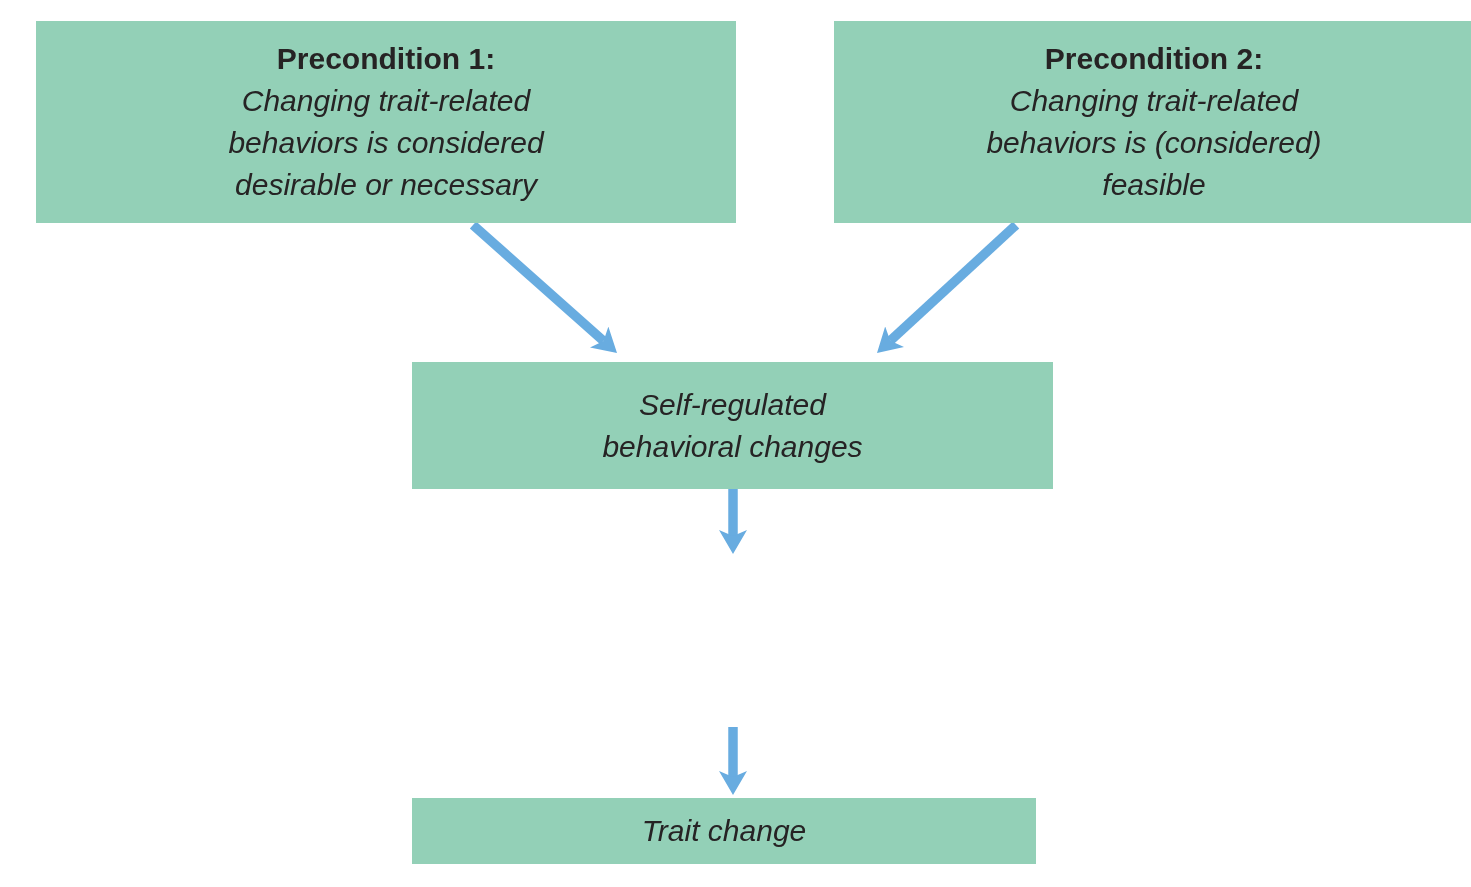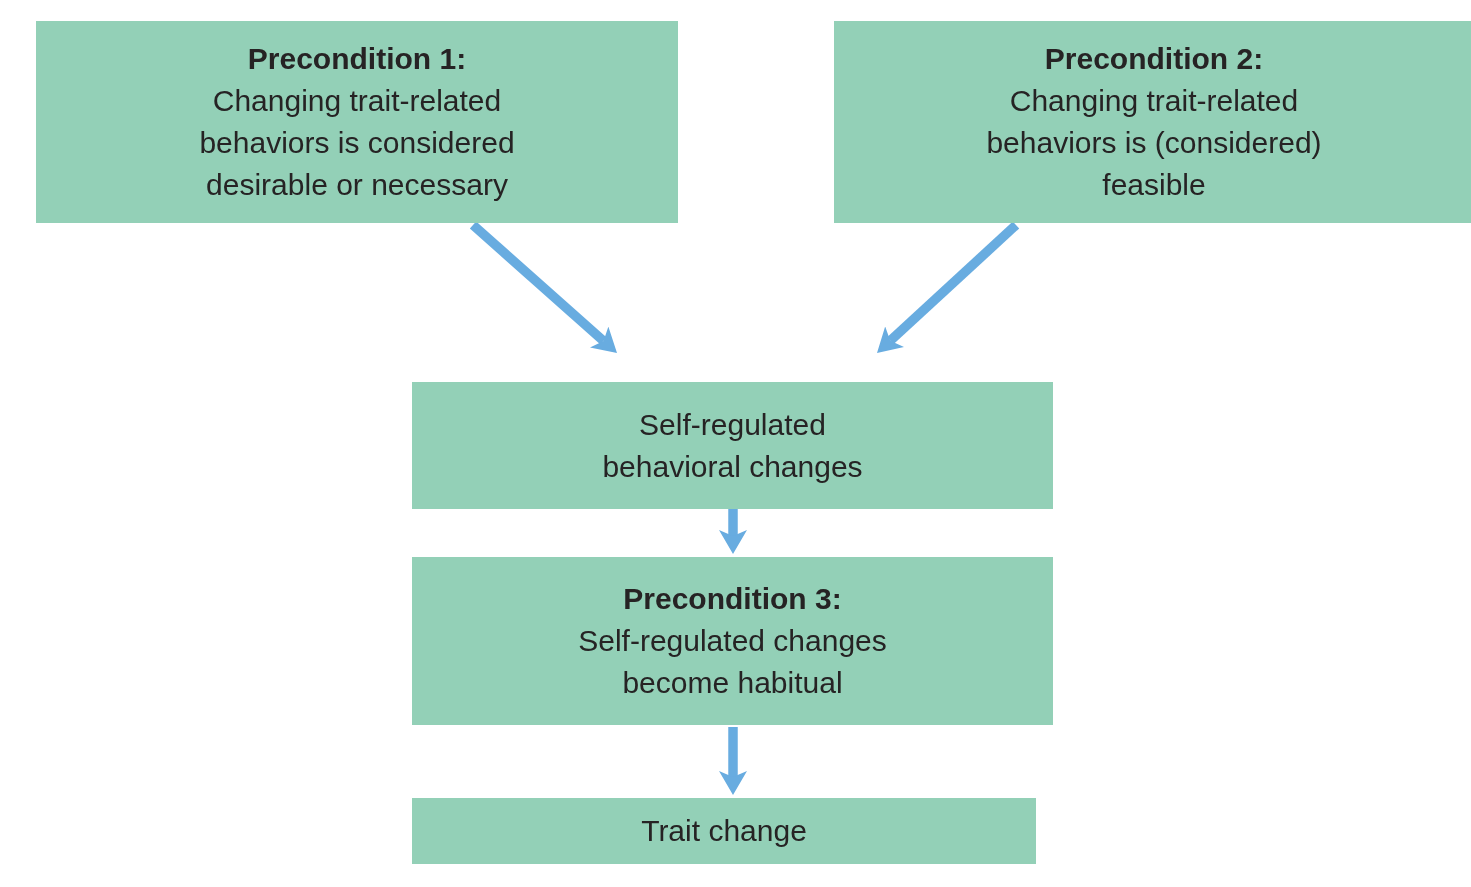--- a/index.html
+++ b/index.html
@@ -41,24 +41,24 @@
     color: var(--text-color);
     display: flex;
     flex-direction: column;
     justify-content: center;
     align-items: center;
     text-align: center;
     font-size: 30px;
     line-height: 42px;
   }
   .node-title { font-weight: bold; }
-  .node-body  { white-space: pre-line; }
-  #node-precondition-1 { left: 36px;  top: 21px;  width: 642px; height: 202px; }
+  .node-body  { white-space: pre-line; font-style: italic; }
+  #node-precondition-1 { left: 36px;  top: 21px;  width: 700px; height: 202px; }
   #node-precondition-2 { left: 834px; top: 21px;  width: 640px; height: 202px; }
-  #node-self-regulated { left: 412px; top: 382px; width: 641px; height: 127px; }
+  #node-self-regulated { left: 412px; top: 362px; width: 641px; height: 127px; }
   #node-precondition-3 { left: 412px; top: 557px; width: 641px; height: 168px; }
   #node-trait-change   { left: 412px; top: 798px; width: 624px; height: 66px; }
 </style>
 </head>
 <body>
 
 <div class="canvas">
 
   <svg id="arrows" class="arrows-layer" width="1471" height="887" xmlns="http://www.w3.org/2000/svg">
     <defs>
@@ -84,23 +84,18 @@
     <div class="node-body">Changing trait-related
 behaviors is (considered)
 feasible</div>
   </div>
 
   <div class="node" id="node-self-regulated">
     <div class="node-body">Self-regulated
 behavioral changes</div>
   </div>
 
-  <div class="node" id="node-precondition-3">
-    <div class="node-title">Precondition 3:</div>
-    <div class="node-body">Self-regulated changes
-become habitual</div>
-  </div>
 
   <div class="node" id="node-trait-change">
     <div class="node-body">Trait change</div>
   </div>
 
 </div>
 
 </body></html>

